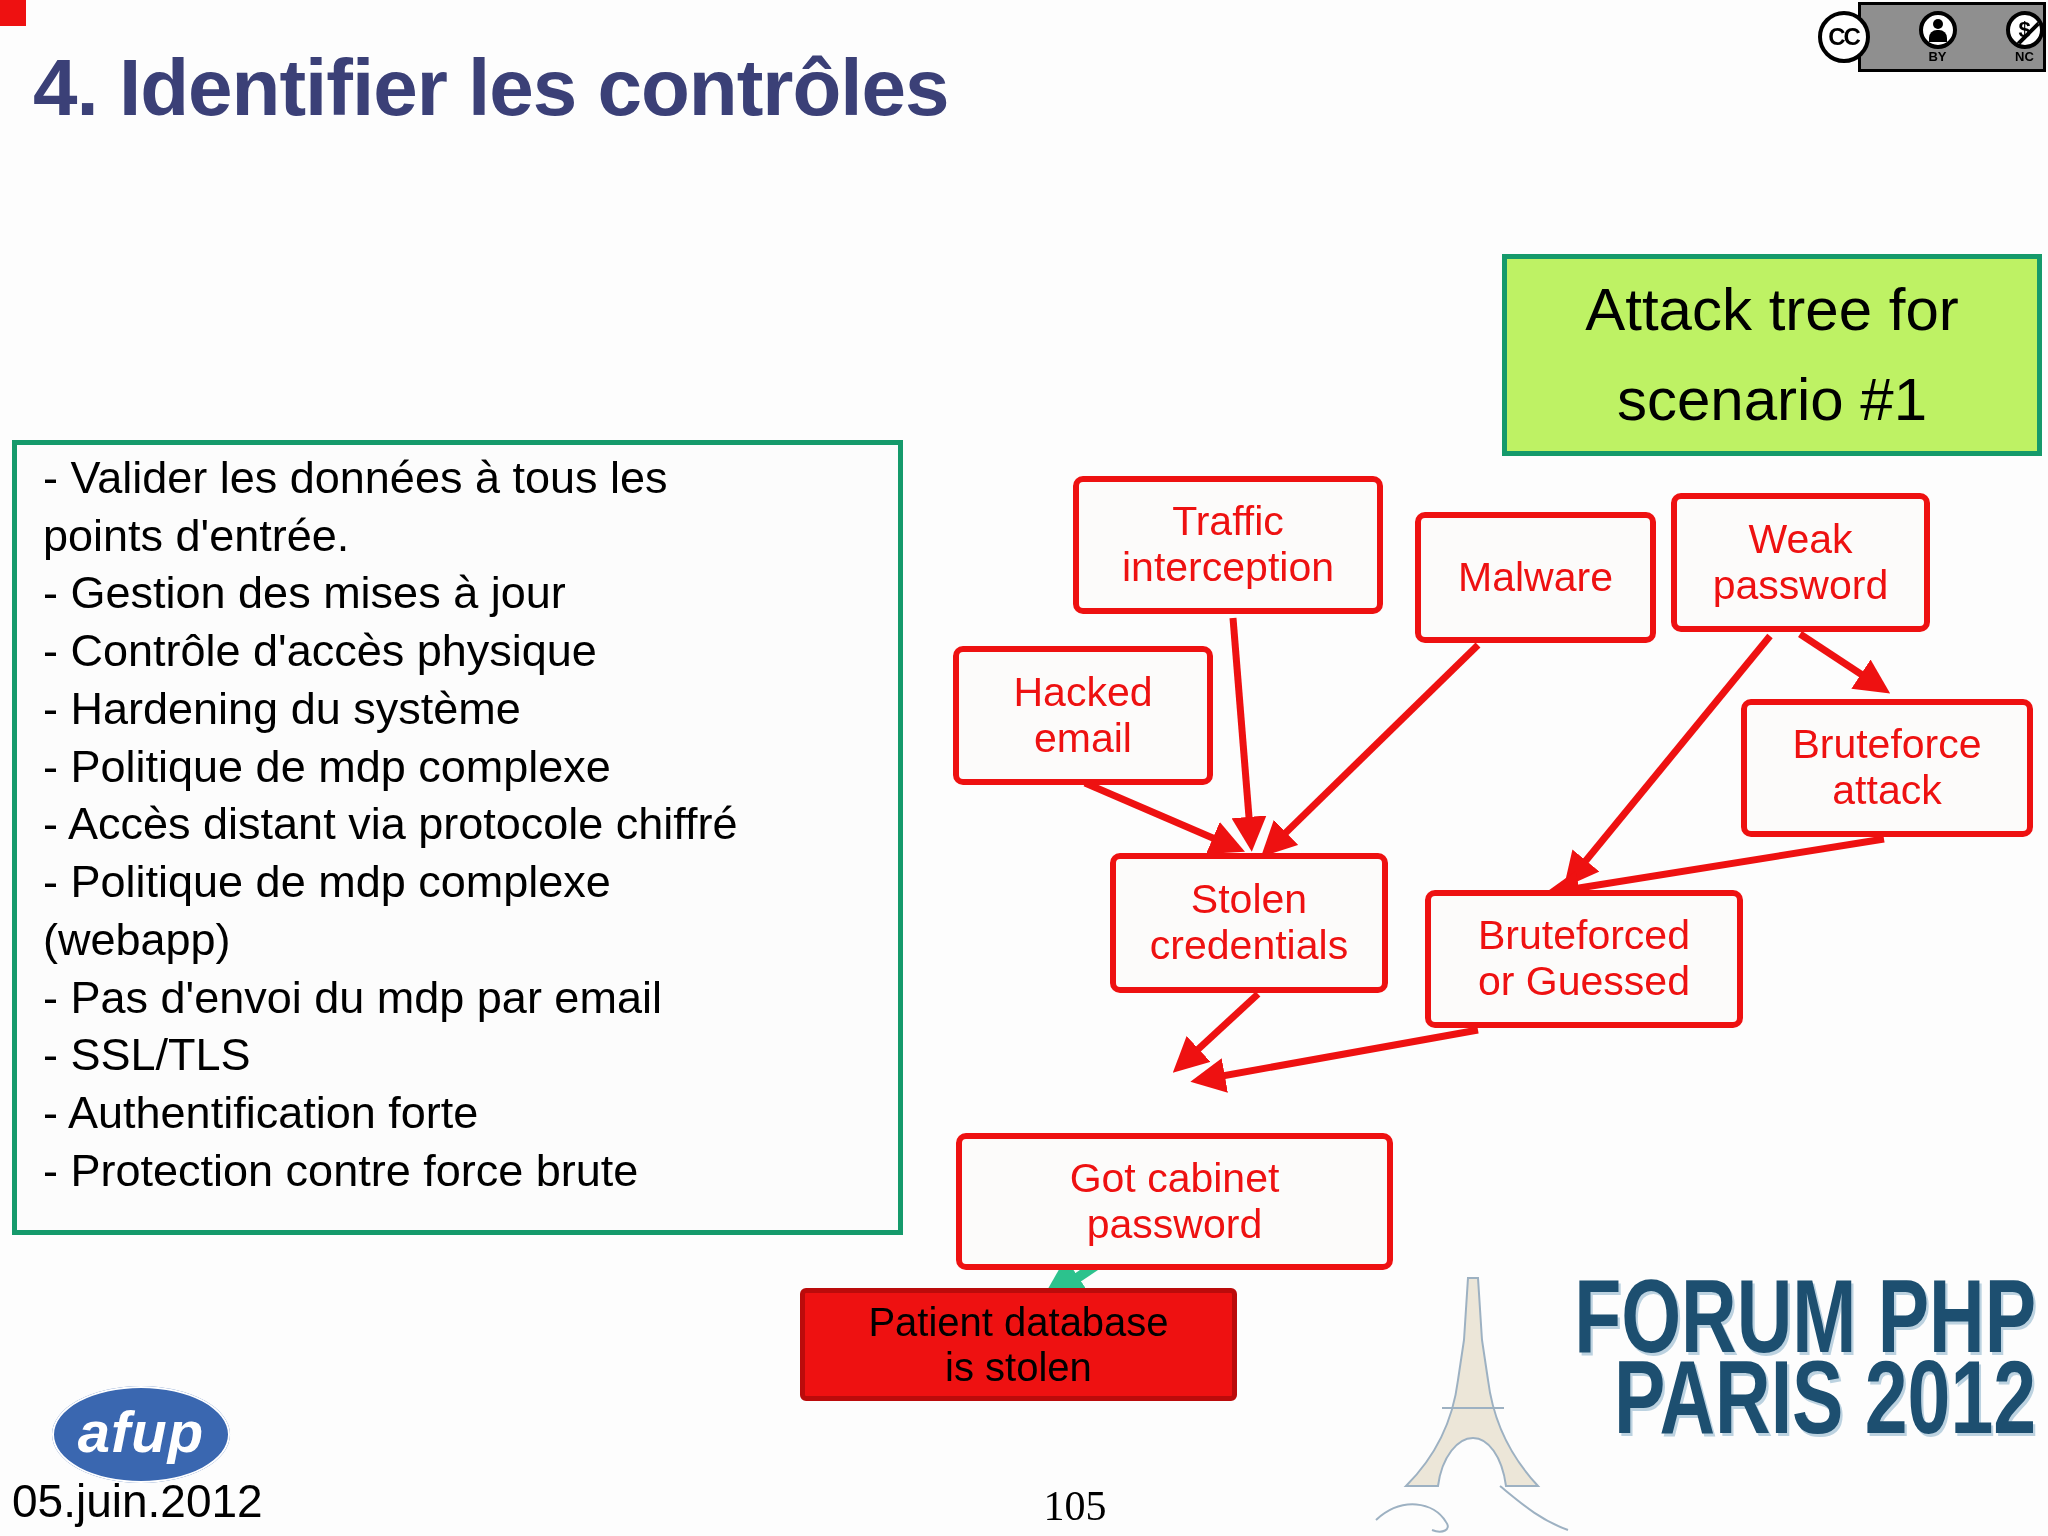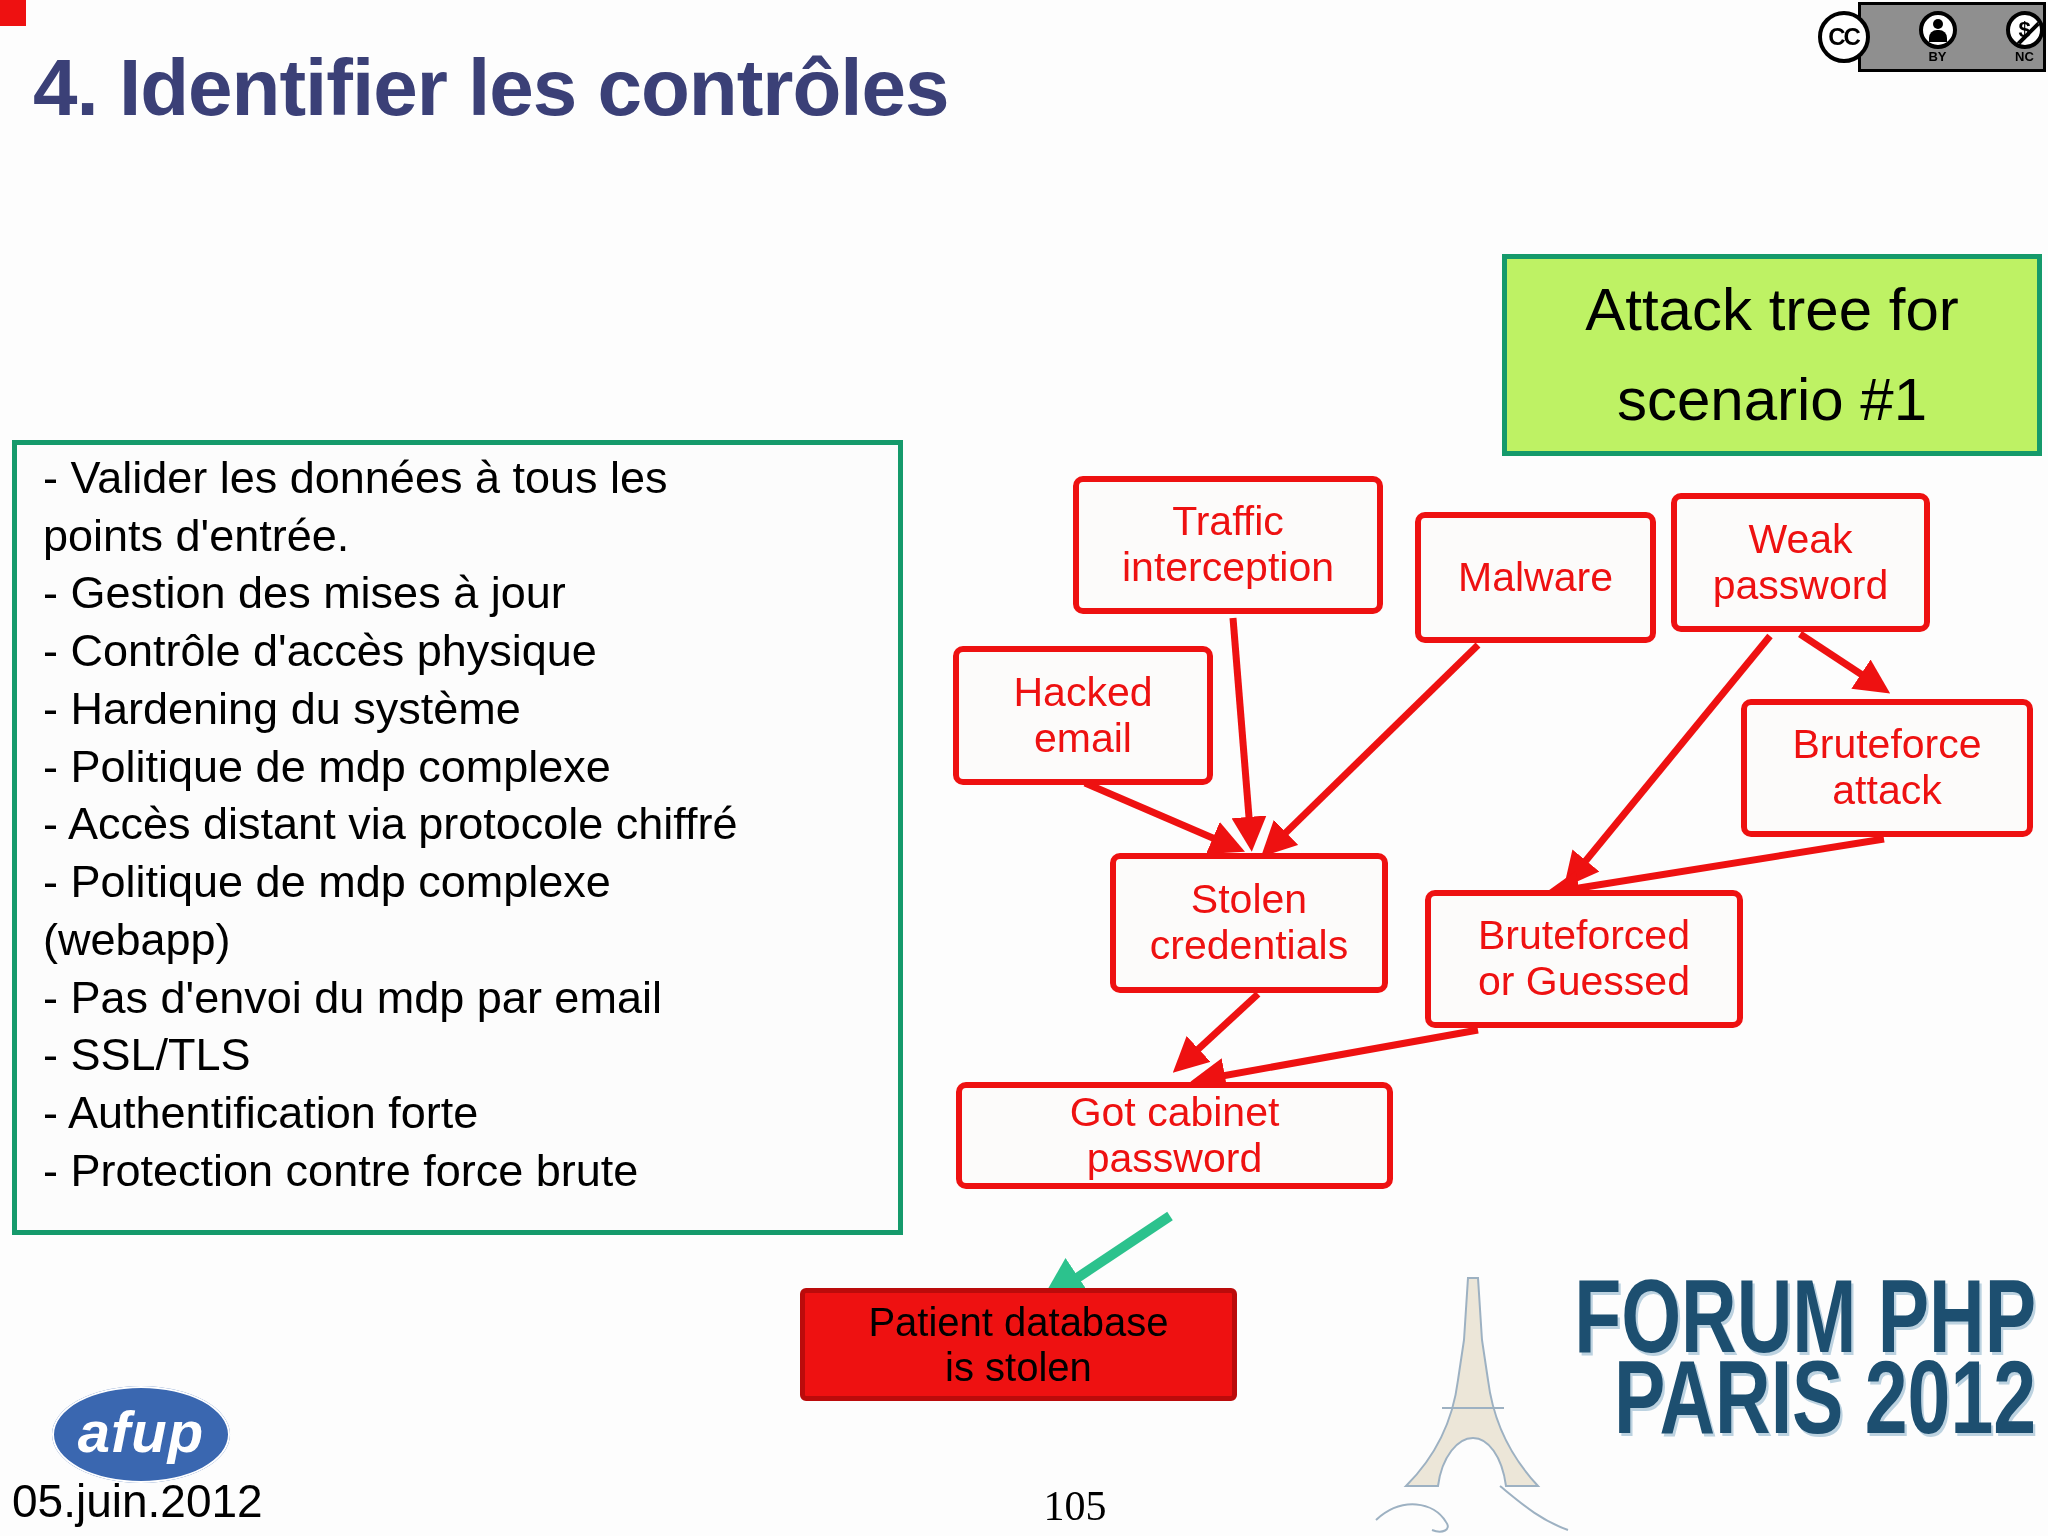--- a/index.html
+++ b/index.html
@@ -191,21 +191,21 @@
     <div class="node attack" style="left: 1671px; top: 493px; width: 259px; height: 139px;">Weak
 password</div>
     <div class="node attack" style="left: 953px; top: 646px; width: 260px; height: 139px;">Hacked
 email</div>
     <div class="node attack" style="left: 1741px; top: 699px; width: 292px; height: 138px;">Bruteforce
 attack</div>
     <div class="node attack" style="left: 1110px; top: 853px; width: 278px; height: 140px;">Stolen
 credentials</div>
     <div class="node attack" style="left: 1425px; top: 890px; width: 318px; height: 138px;">Bruteforced
 or Guessed</div>
-    <div class="node attack" style="left: 956px; top: 1082px; width: 437px; height: 107px;">Got cabinet
+    <div class="node attack" style="left: 956px; top: 1133px; width: 437px; height: 137px;">Got cabinet
 password</div>
     <div class="node impact" style="left: 800px; top: 1288px; width: 437px; height: 113px;">Patient database
 is stolen</div>
   </div>
 
 <div class="afup-logo">
   <span class="afup-text">afup</span>
 </div>
 <div class="slide-date">05.juin.2012</div>
 <div class="page-number">105</div>

